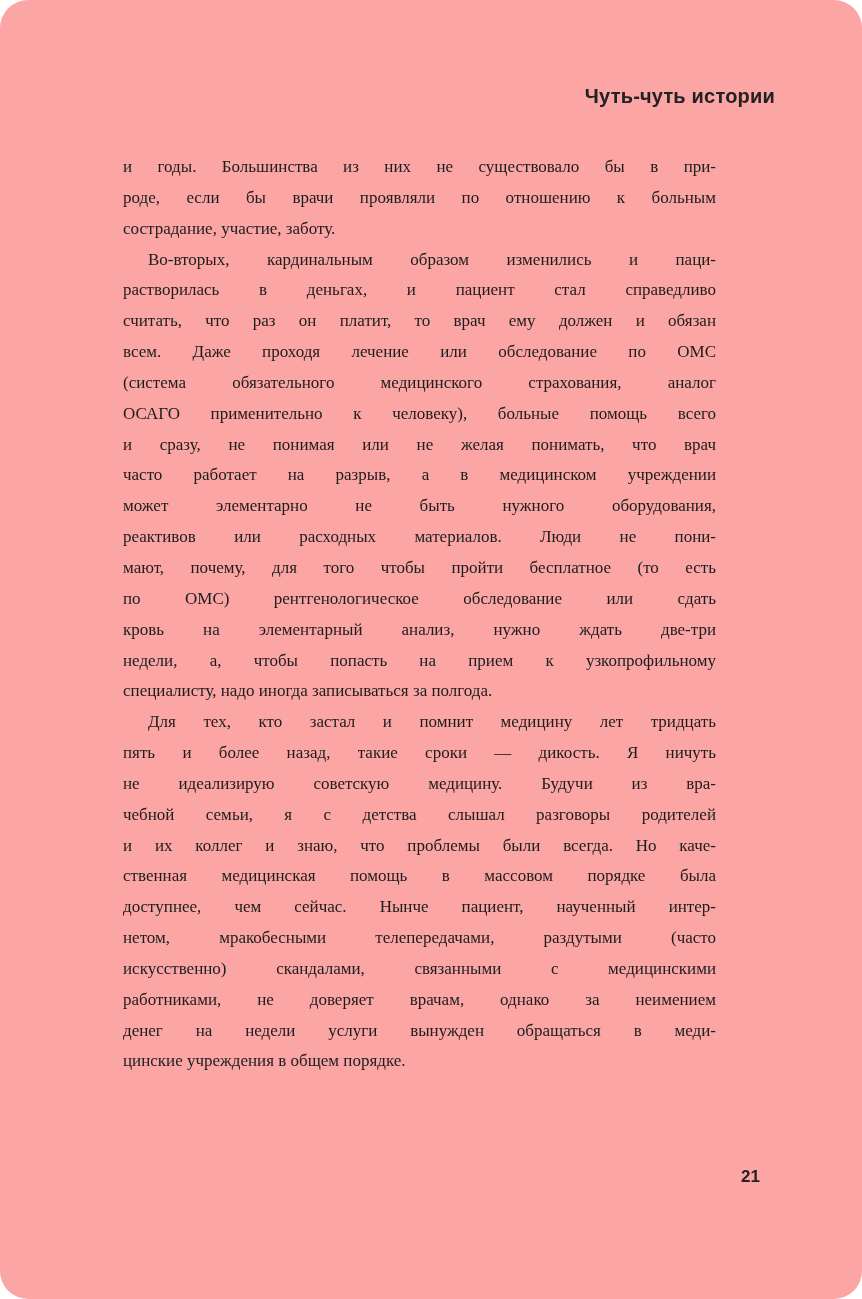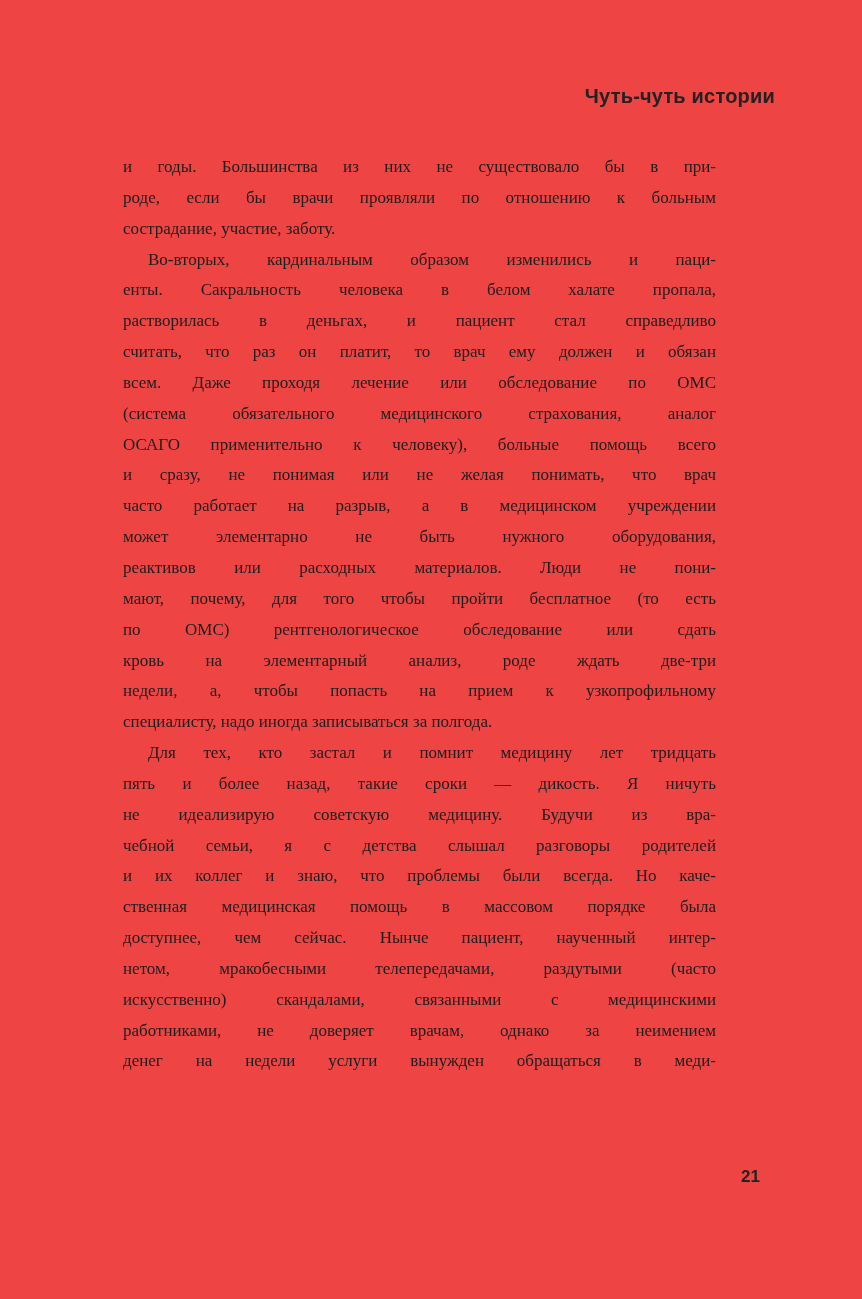--- a/index.html
+++ b/index.html
@@ -1,23 +1,24 @@
 <!DOCTYPE html>
 <html><head>
 <meta charset="utf-8">
 <style>
   html, body { margin: 0; padding: 0; background: #ffffff; }
   body { width: 862px; height: 1299px; position: relative; overflow: hidden; }
 
   .page {
     position: absolute;
     inset: 0;
-    background: #ef4444;
+    background: #fca5a5;
     font-family: "Liberation Serif", serif;
     color: #1c1c1c;
+    border-radius: 28px;
   }
 
   .running-header {
     position: absolute;
     top: 84px;
     left: 0;
     right: 87px;
     text-align: right;
     font-family: "Liberation Sans", sans-serif;
     font-weight: 700;
@@ -64,42 +65,42 @@
 <body>
 
 <div class="page">
   <div class="running-header">Чуть-чуть истории</div>
 
   <div class="body-text">
       <div class="line">и годы. Большинства из них не существовало бы в при-</div>
       <div class="line">роде, если бы врачи проявляли по отношению к больным</div>
       <div class="line last">сострадание, участие, заботу.</div>
       <div class="line indent">Во-вторых, кардинальным образом изменились и паци-</div>
-      <div class="line">енты. Сакральность человека в белом халате пропала,</div>
       <div class="line">растворилась в деньгах, и пациент стал справедливо</div>
       <div class="line">считать, что раз он платит, то врач ему должен и обязан</div>
       <div class="line">всем. Даже проходя лечение или обследование по ОМС</div>
       <div class="line">(система обязательного медицинского страхования, аналог</div>
       <div class="line">ОСАГО применительно к человеку), больные помощь всего</div>
       <div class="line">и сразу, не понимая или не желая понимать, что врач</div>
       <div class="line">часто работает на разрыв, а в медицинском учреждении</div>
       <div class="line">может элементарно не быть нужного оборудования,</div>
       <div class="line">реактивов или расходных материалов. Люди не пони-</div>
       <div class="line">мают, почему, для того чтобы пройти бесплатное (то есть</div>
       <div class="line">по ОМС) рентгенологическое обследование или сдать</div>
-      <div class="line">кровь на элементарный анализ, роде ждать две-три</div>
+      <div class="line">кровь на элементарный анализ, нужно ждать две-три</div>
       <div class="line">недели, а, чтобы попасть на прием к узкопрофильному</div>
       <div class="line last">специалисту, надо иногда записываться за полгода.</div>
       <div class="line indent">Для тех, кто застал и помнит медицину лет тридцать</div>
       <div class="line">пять и более назад, такие сроки — дикость. Я ничуть</div>
       <div class="line">не идеализирую советскую медицину. Будучи из вра-</div>
       <div class="line">чебной семьи, я с детства слышал разговоры родителей</div>
       <div class="line">и их коллег и знаю, что проблемы были всегда. Но каче-</div>
       <div class="line">ственная медицинская помощь в массовом порядке была</div>
       <div class="line">доступнее, чем сейчас. Нынче пациент, наученный интер-</div>
       <div class="line">нетом, мракобесными телепередачами, раздутыми (часто</div>
       <div class="line">искусственно) скандалами, связанными с медицинскими</div>
       <div class="line">работниками, не доверяет врачам, однако за неимением</div>
       <div class="line">денег на недели услуги вынужден обращаться в меди-</div>
+      <div class="line last">цинские учреждения в общем порядке.</div>
     </div>
 
   <div class="page-number">21</div>
 </div>
 
 </body></html>

